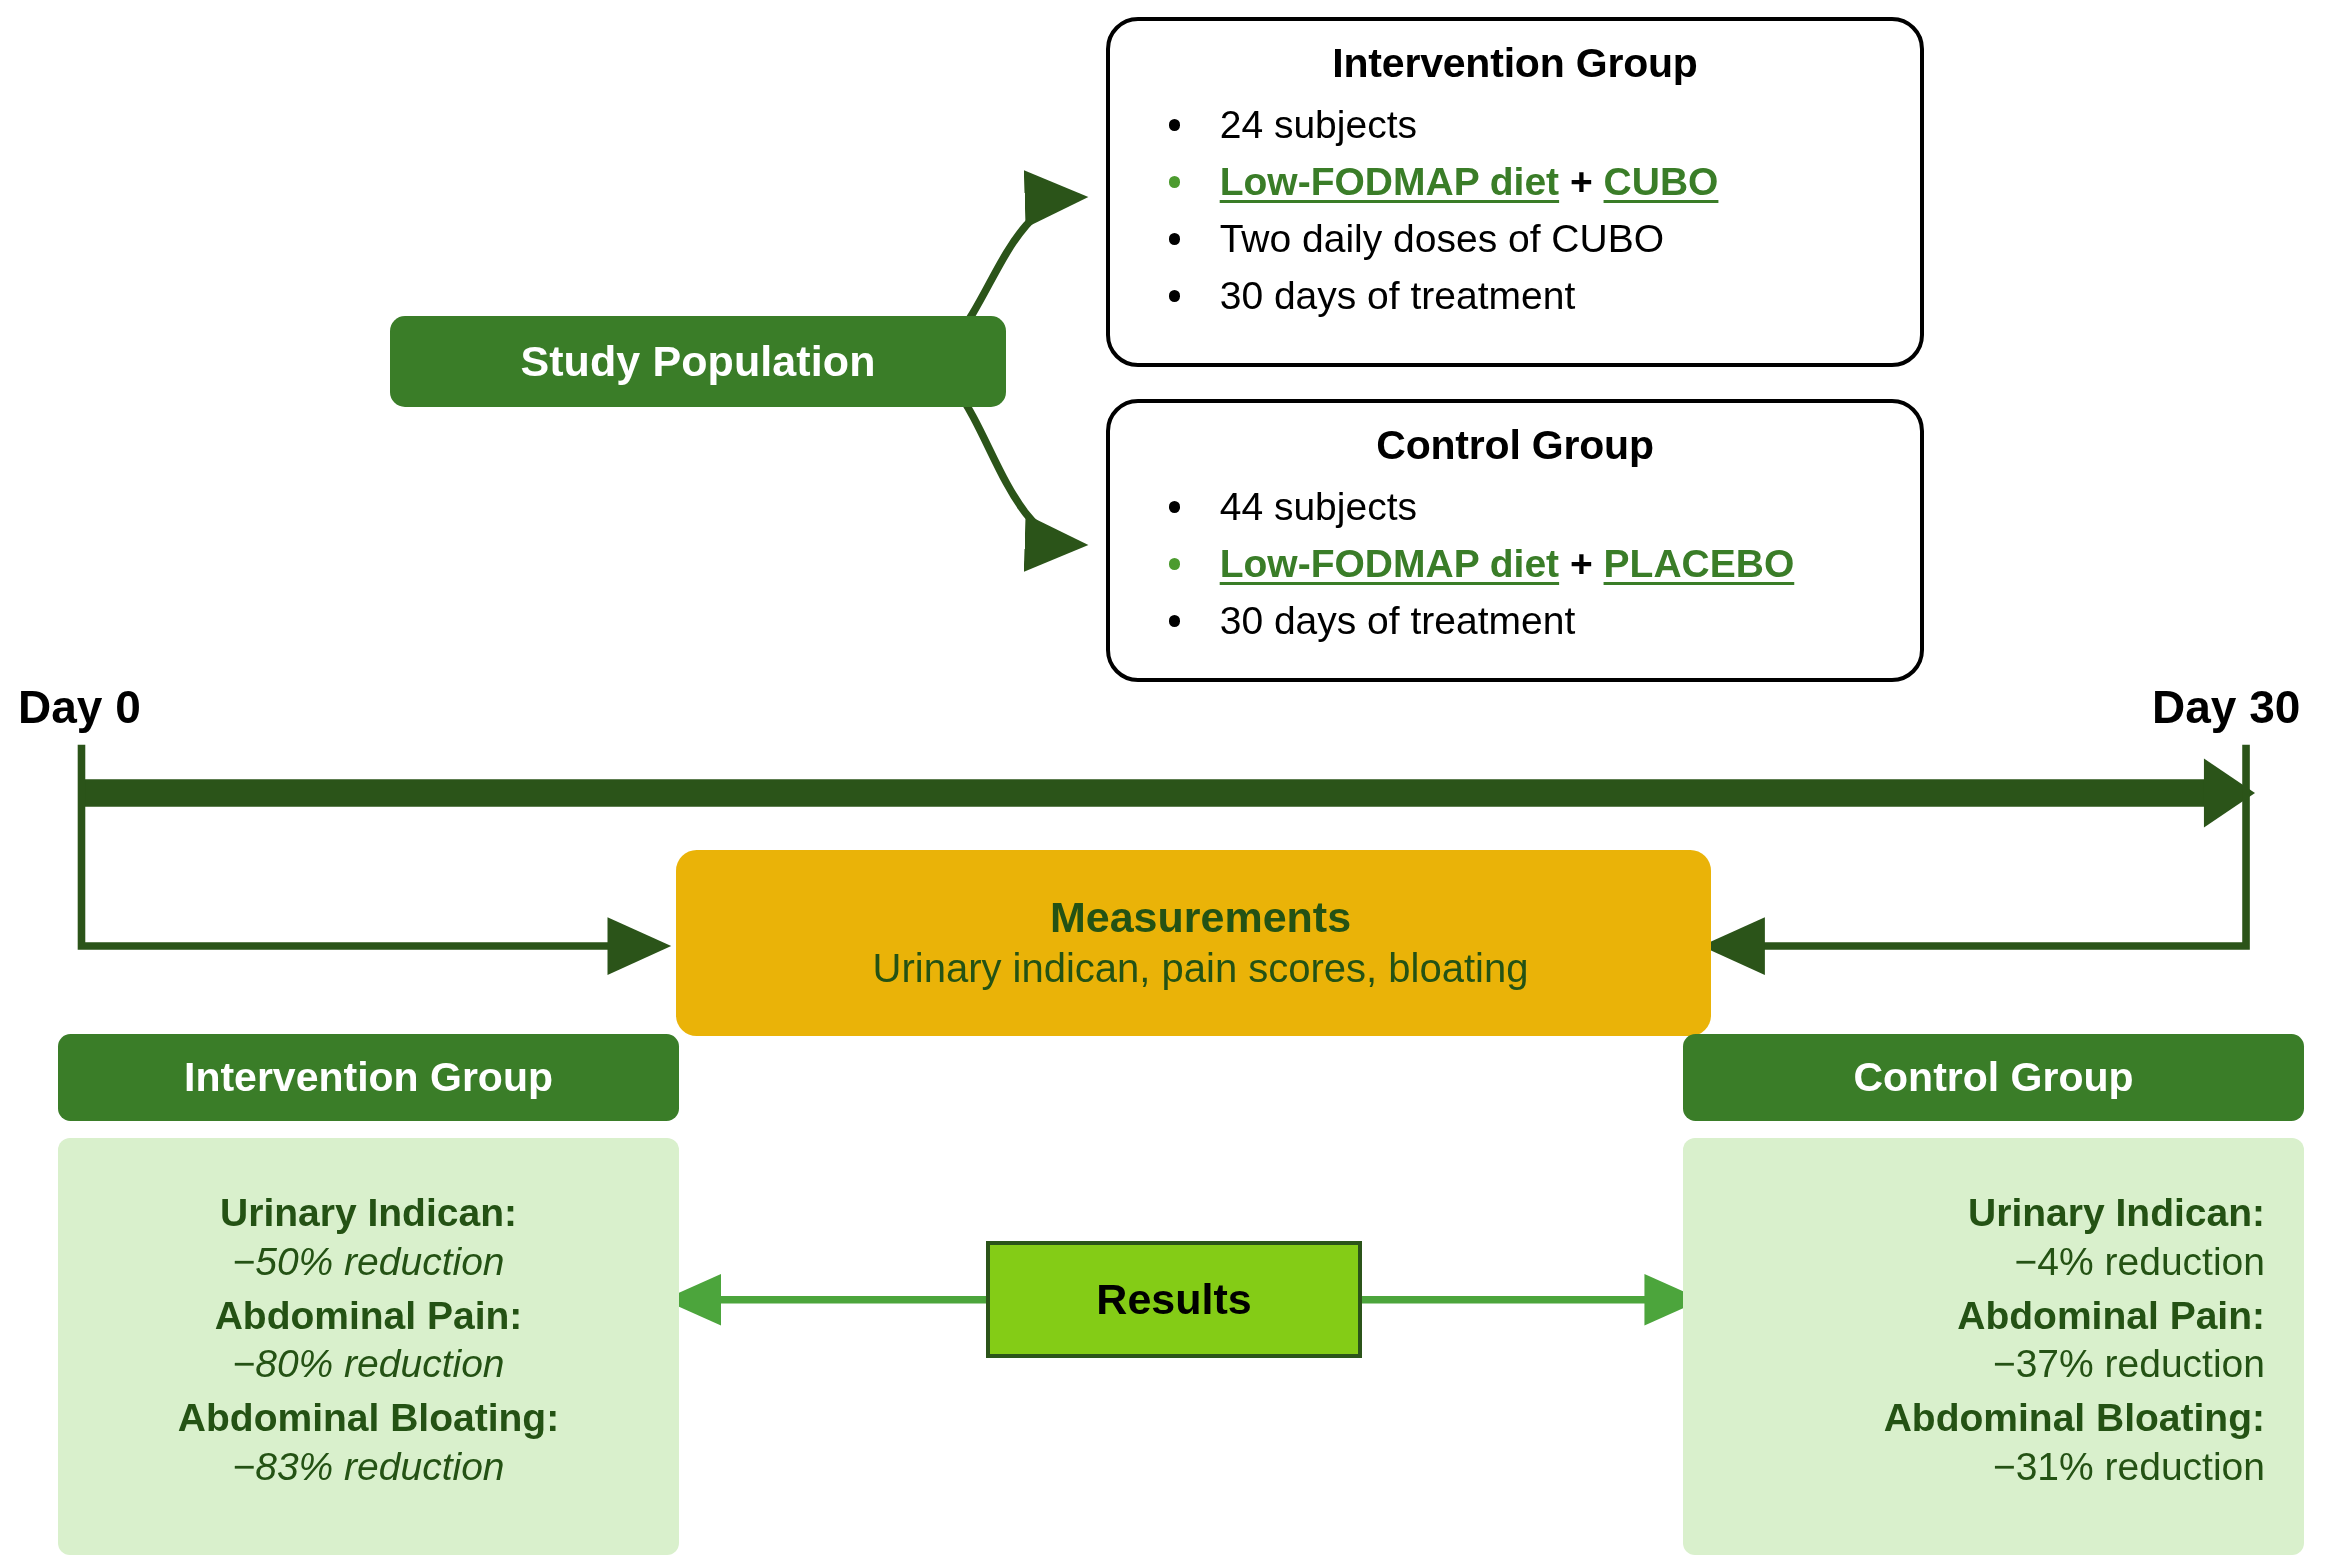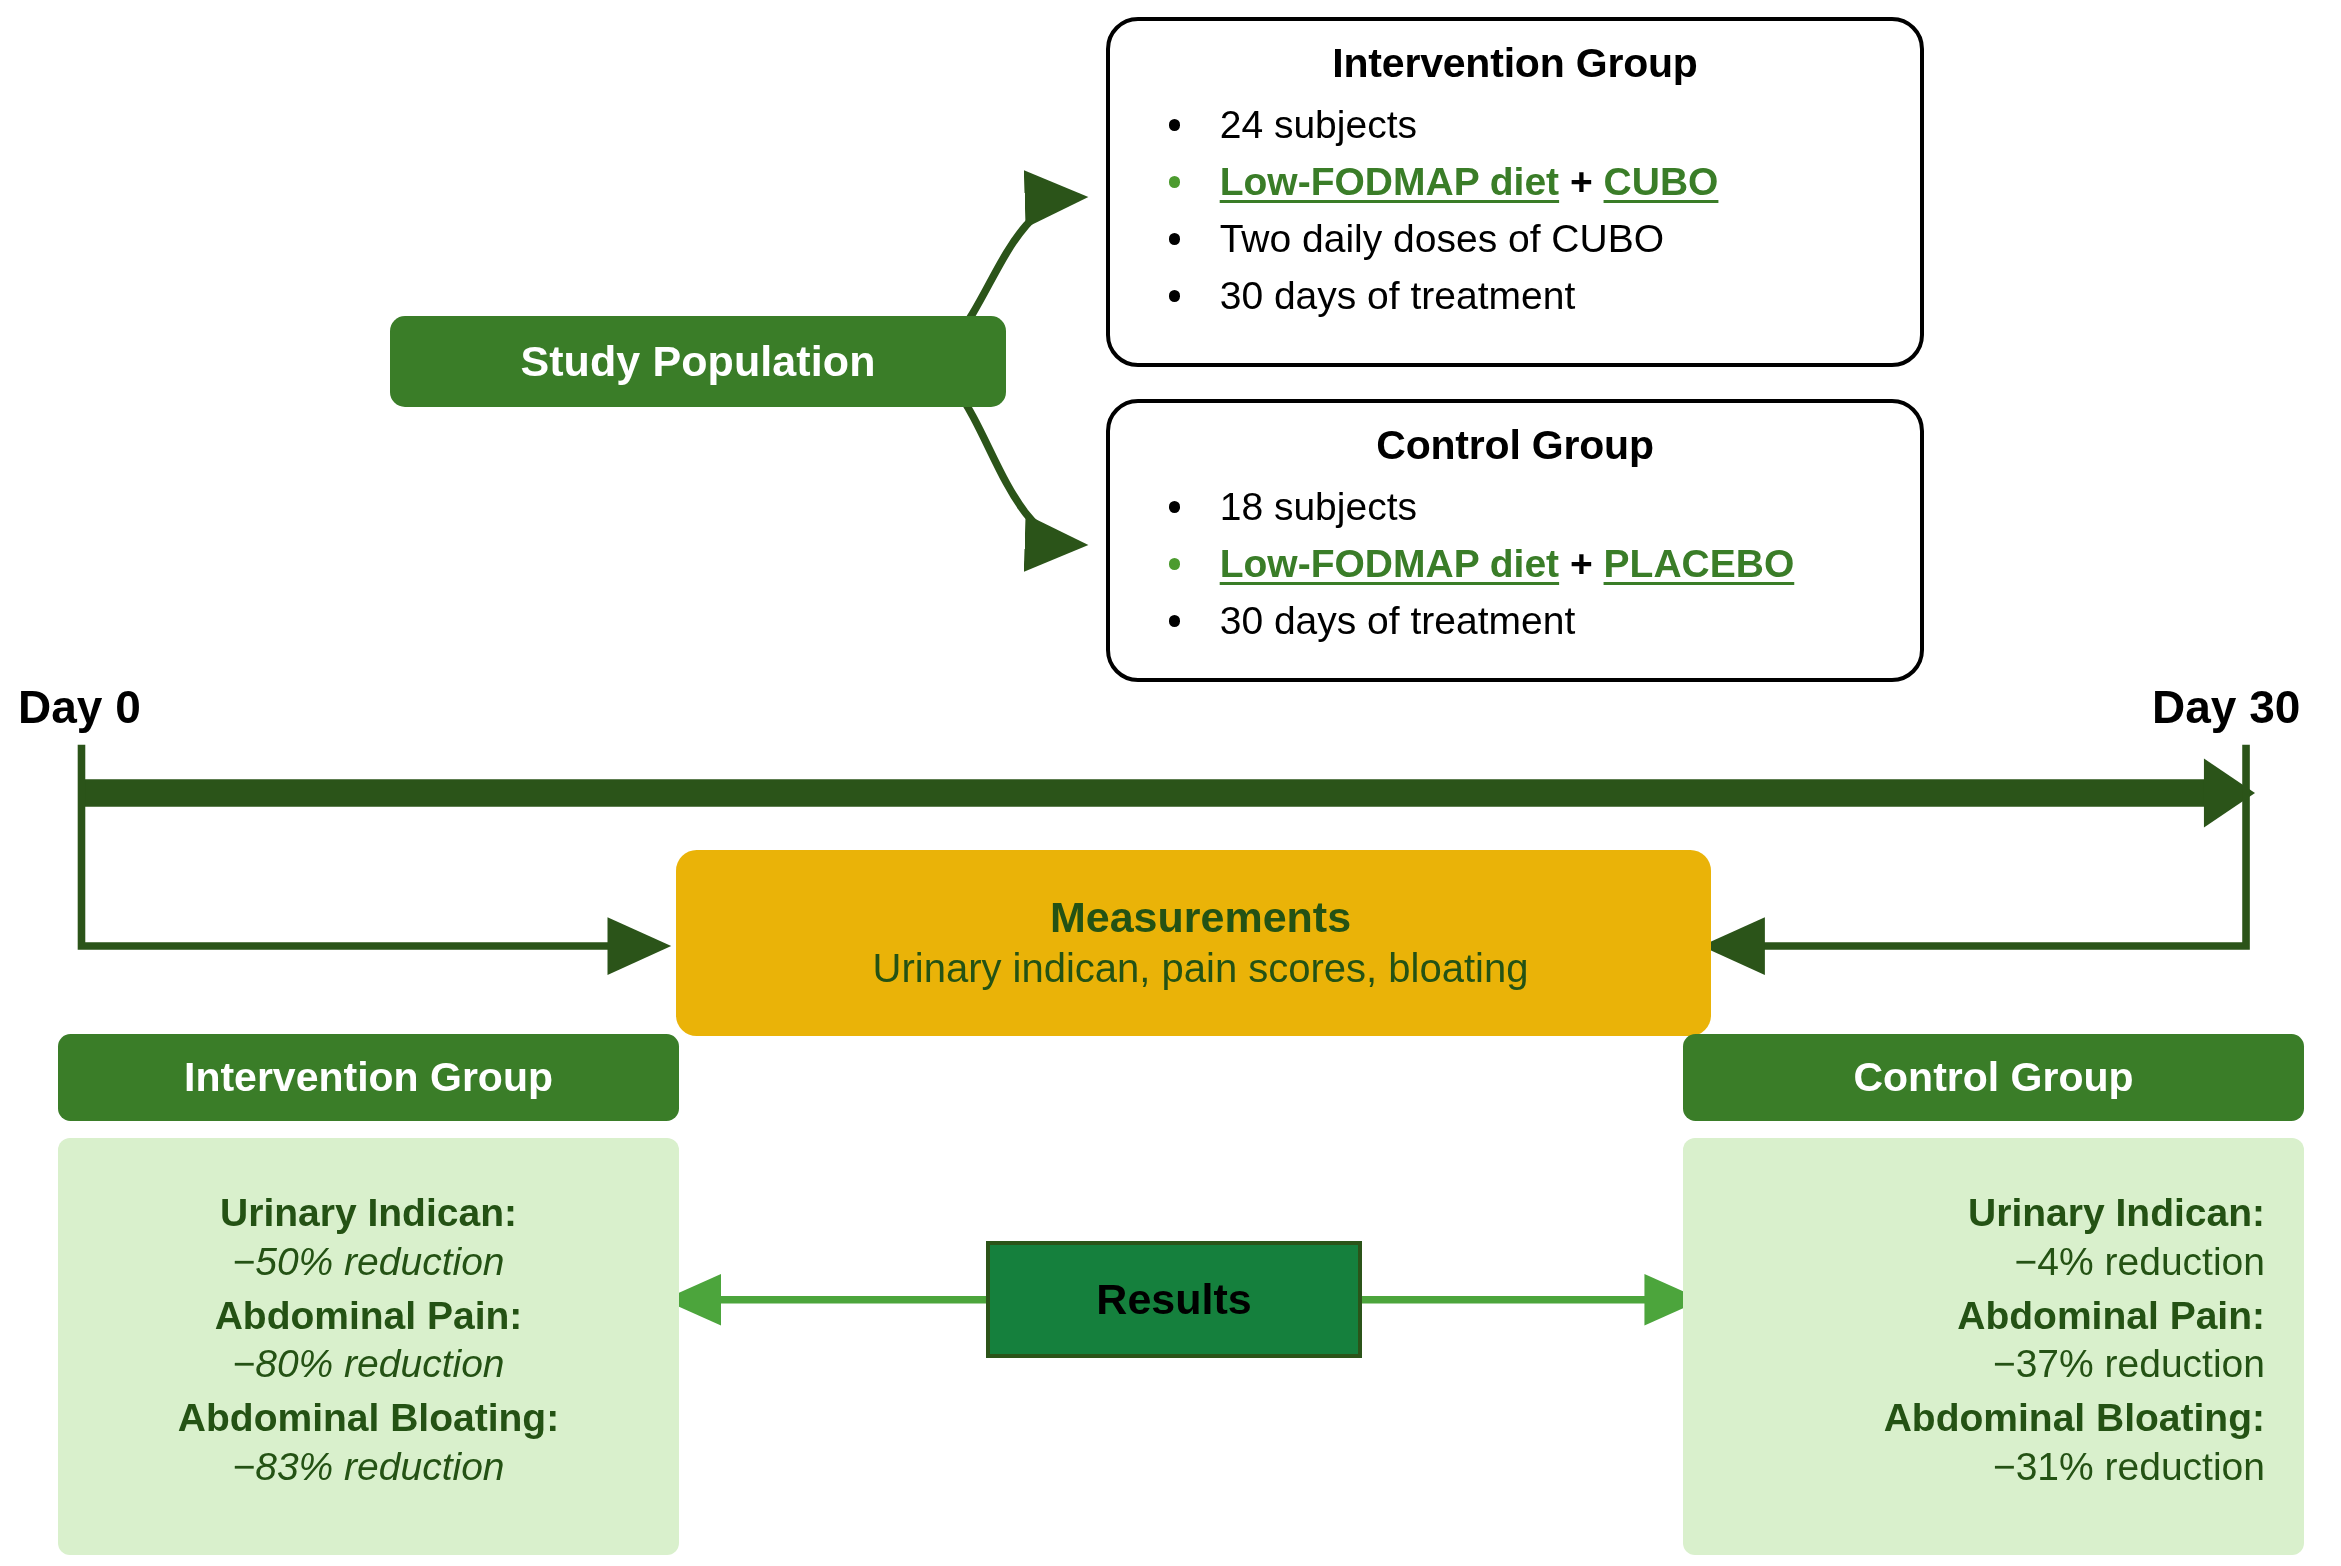--- a/index.html
+++ b/index.html
@@ -95,21 +95,21 @@
     align-items:center;
     justify-content:center;
     color:#245214;
     padding-left:14px;
   }
   #measure .mtitle{font-weight:bold;font-size:43px;line-height:1.05;}
   #measure .msub{font-size:40px;line-height:1.15;margin-top:5.5px;text-align:center;}
 
   
   #resultsbox{
-    background:#15803d;
+    background:#84cc16;
     border:4.1px solid #2B5419;
     display:flex;align-items:center;justify-content:center;
     font-weight:bold;
     font-size:43px;
     color:#000000;
     box-sizing:border-box;
   }
 
   
   .outhead{
@@ -203,21 +203,21 @@
         <span>30 days of treatment</span>
       </li>
     </ul>
   </div>
 
   <div class="armbox" style="left:1106px;top:399px;width:818px;height:283px;padding:19.3px 20.7px 0 20.7px;">
     <div class="armtitle">Control Group</div>
     <ul class="bullets">
       <li>
         <span class="dot"></span>
-        <span>18 subjects</span>
+        <span>44 subjects</span>
       </li>
       <li class="greenbul">
         <span class="dot"></span>
         <span class="hl">Low-FODMAP diet</span><span class="plus"> + </span><span class="hl">PLACEBO</span>
       </li>
       <li>
         <span class="dot"></span>
         <span>30 days of treatment</span>
       </li>
     </ul>

